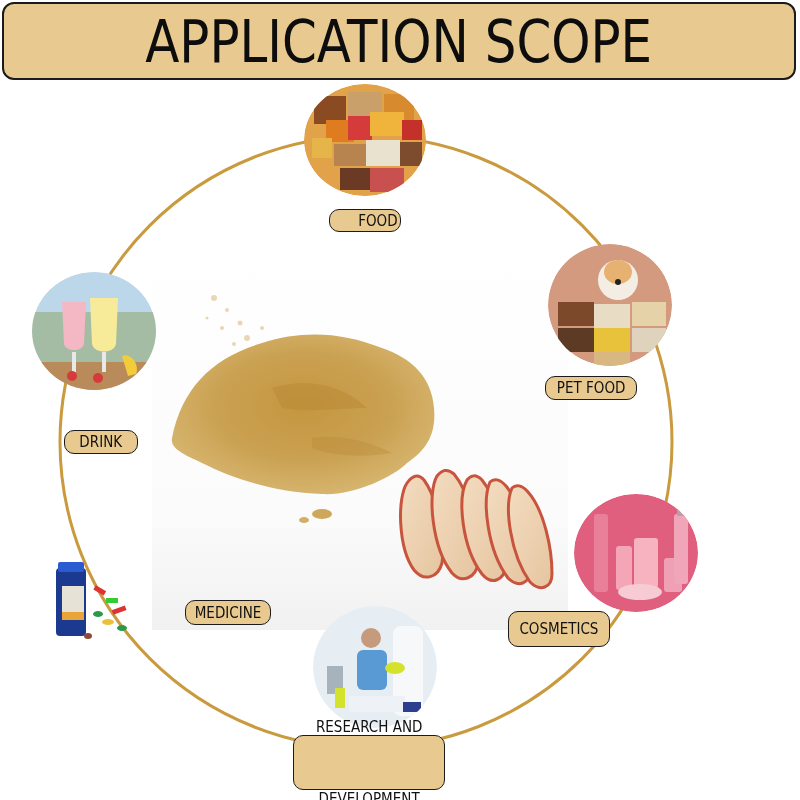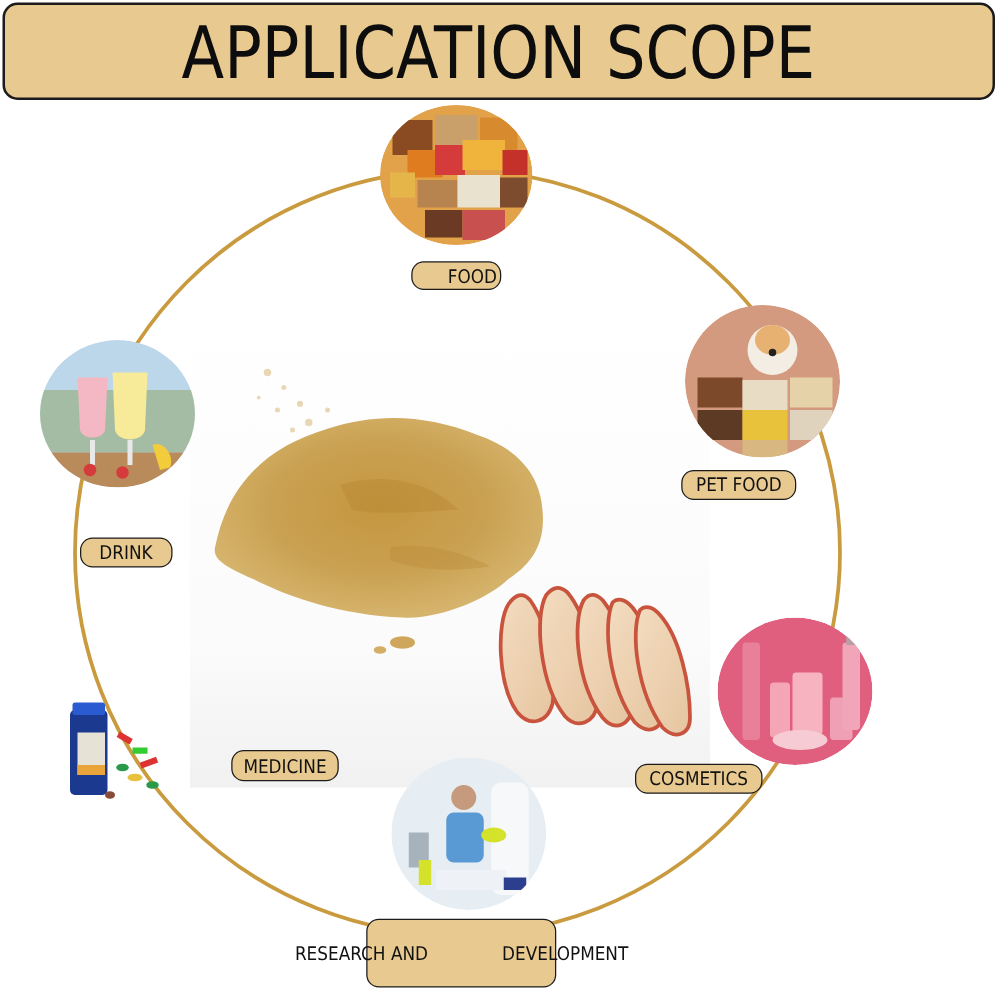--- a/index.html
+++ b/index.html
@@ -31,21 +31,21 @@
     }
     .label {
       position: absolute; background: #e8c98f; border: 1.5px solid #1b1b1b;
       border-radius: 10px; color: #111; font-size: 15px;
       font-family: "DejaVu Sans", sans-serif;
       display: flex; align-items: center; justify-content: center;
       box-sizing: border-box; white-space: nowrap;
       transform-origin: center;
     }
     .label span { display: inline-block; transform: scaleX(0.9); }
-    .label.rd { flex-direction: row; line-height: 24px; font-size: 15px; border-radius: 10px; gap: 48px; }
+    .label.rd { flex-direction: column; line-height: 24px; font-size: 15px; border-radius: 10px; gap: 48px; }
   </style>
 </head>
 <body>
 
 <div class="title-bar">
   <div class="title-text">APPLICATION SCOPE</div>
 </div>
 
 <div class="center-photo">
   <svg width="416" height="382" viewBox="0 0 416 382">
@@ -138,21 +138,21 @@
     <ellipse cx="62" cy="59" rx="62" ry="59" fill="#e05e7e"></ellipse>
     <rect x="20" y="20" width="14" height="78" rx="3" fill="#e9809a"></rect>
     <rect x="42" y="52" width="16" height="44" rx="3" fill="#f4a6b6"></rect>
     <rect x="60" y="44" width="24" height="50" rx="3" fill="#f7b4c0"></rect>
     <rect x="90" y="64" width="18" height="34" rx="3" fill="#f0a0b4"></rect>
     <rect x="100" y="20" width="14" height="70" rx="3" fill="#f0a6b8"></rect>
     <ellipse cx="66" cy="98" rx="22" ry="8" fill="#f6cbd4"></ellipse>
     <rect x="103" y="12" width="8" height="10" fill="#b9a0a8"></rect>
   </svg>
 </div>
-<div class="label" style="left:508px; top:611px; width:102px; height:24px;">
+<div class="label" style="left:508px; top:611px; width:102px; height:36px;">
   <span>COSMETICS</span>
 </div>
 
 <div class="bubble" style="left:313px; top:606px; width:124px; height:122px;">
   <svg width="124" height="122" viewBox="0 0 124 122">
     <ellipse cx="62" cy="61" rx="62" ry="61" fill="#e7eef3"></ellipse>
     <rect x="44" y="44" width="30" height="40" rx="6" fill="#5a9ad4"></rect>
     <circle cx="58" cy="32" r="10" fill="#c69a7c"></circle>
     <rect x="80" y="20" width="30" height="90" rx="8" fill="#f6f8fa"></rect>
     <rect x="14" y="60" width="16" height="28" fill="#a6b2bc"></rect>

